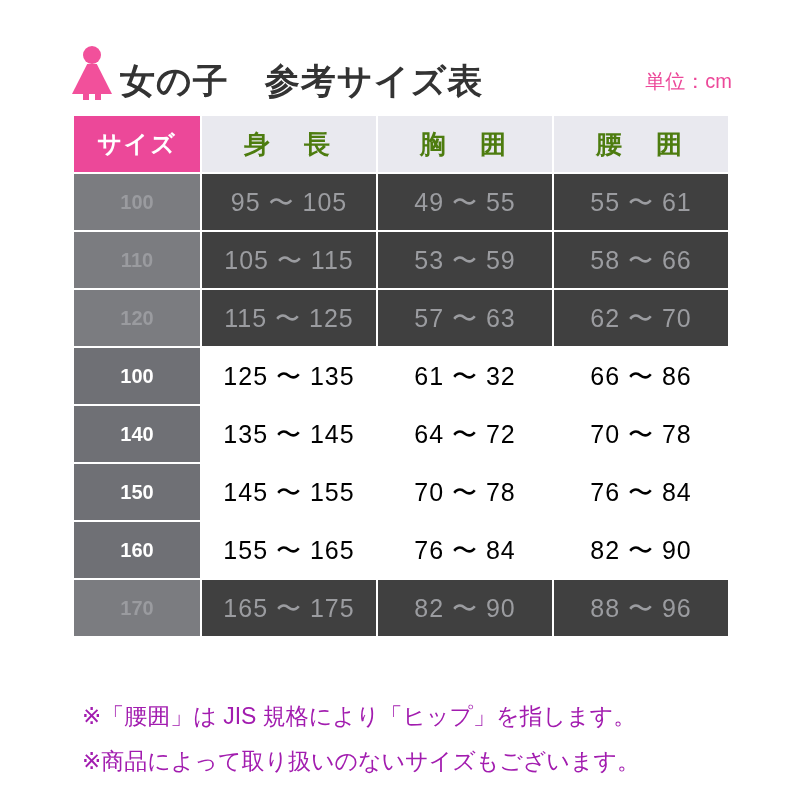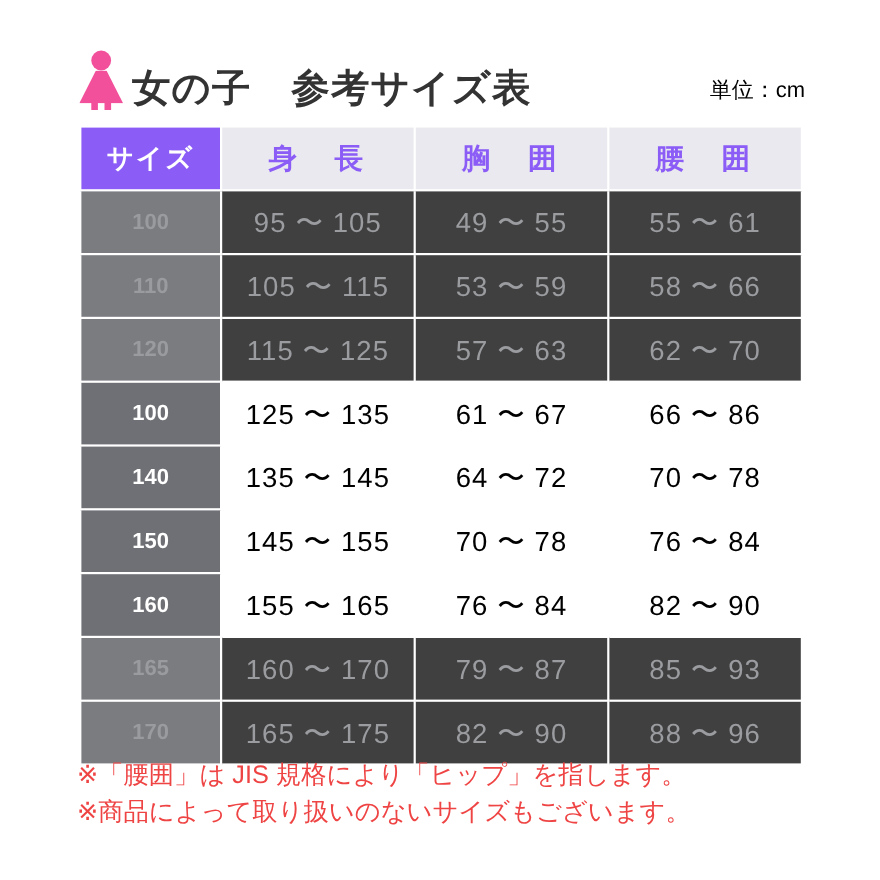--- a/index.html
+++ b/index.html
@@ -70,21 +70,21 @@
     font-weight: bold;
     color: #333333;
     letter-spacing: 1px;
     line-height: 1;
     padding-bottom: 2px;
     white-space: nowrap;
   }
   .unit {
     margin-left: auto;
     font-size: 20px;
-    color: #000000;
+    color: #ec4899;
     padding-bottom: 5px;
     white-space: nowrap;
   }
 
   
   .size-table {
     position: absolute;
     left: 72px;
     top: 114px;
     width: 656px;
@@ -101,27 +101,27 @@
     text-align: center;
     vertical-align: middle;
     padding: 0;
     height: 56px;
     font-size: 26px;
   }
 
   
   thead th {
     background: #e9e9ef;
-    color: #8b5cf6;
+    color: #4d7c0f;
     font-weight: bold;
     letter-spacing: 4px;
     font-size: 26px;
   }
   thead th.sizehdr {
-    background: #8b5cf6;
+    background: #ec4899;
     color: #ffffff;
     letter-spacing: 2px;
     font-size: 24px;
   }
 
   
   tbody td.sizecell {
     background: #6f7075;
     color: #ffffff;
     font-weight: bold;
@@ -145,23 +145,23 @@
   }
 
   
   .notes {
     position: absolute;
     left: 70px;
     top: 688px;
     width: 680px;
   }
   .notes p {
-    margin: 0;
+    margin: 12px;
     font-size: 23px;
-    color: #ef4444;
+    color: #a21caf;
     line-height: 1.45;
     white-space: nowrap;
   }
 </style>
 </head>
 <body>
 
 <div class="page">
 
   <div class="header">
@@ -205,21 +205,21 @@
       </tr>
       <tr class="dim">
         <td class="sizecell">120</td>
         <td class="valcell">115 〜 125</td>
         <td class="valcell">57 〜 63</td>
         <td class="valcell">62 〜 70</td>
       </tr>
       <tr>
         <td class="sizecell">100</td>
         <td class="valcell">125 〜 135</td>
-        <td class="valcell">61 〜 67</td>
+        <td class="valcell">61 〜 32</td>
         <td class="valcell">66 〜 86</td>
       </tr>
       <tr>
         <td class="sizecell">140</td>
         <td class="valcell">135 〜 145</td>
         <td class="valcell">64 〜 72</td>
         <td class="valcell">70 〜 78</td>
       </tr>
       <tr>
         <td class="sizecell">150</td>
@@ -227,26 +227,20 @@
         <td class="valcell">70 〜 78</td>
         <td class="valcell">76 〜 84</td>
       </tr>
       <tr>
         <td class="sizecell">160</td>
         <td class="valcell">155 〜 165</td>
         <td class="valcell">76 〜 84</td>
         <td class="valcell">82 〜 90</td>
       </tr>
       <tr class="dim">
-        <td class="sizecell">165</td>
-        <td class="valcell">160 〜 170</td>
-        <td class="valcell">79 〜 87</td>
-        <td class="valcell">85 〜 93</td>
-      </tr>
-      <tr class="dim">
         <td class="sizecell">170</td>
         <td class="valcell">165 〜 175</td>
         <td class="valcell">82 〜 90</td>
         <td class="valcell">88 〜 96</td>
       </tr>
     </tbody>
   </table>
 
   <div class="notes">
     <p>※「腰囲」は JIS 規格により「ヒップ」を指します。</p>

